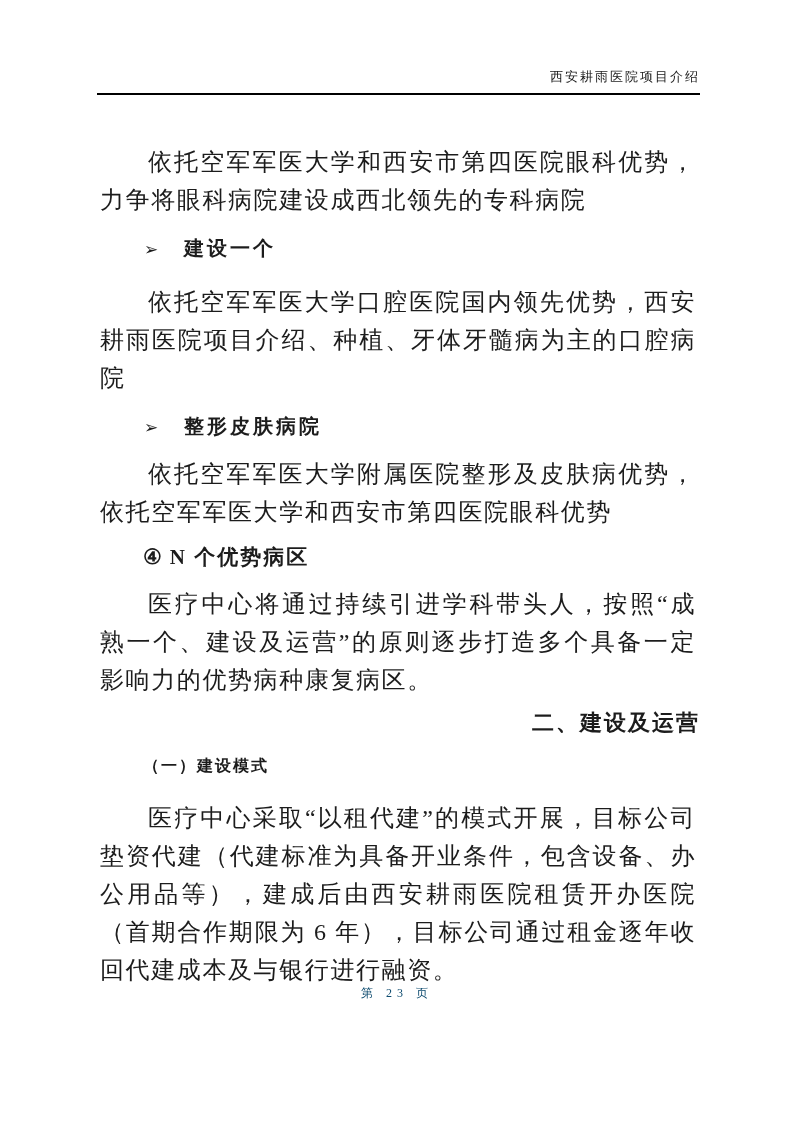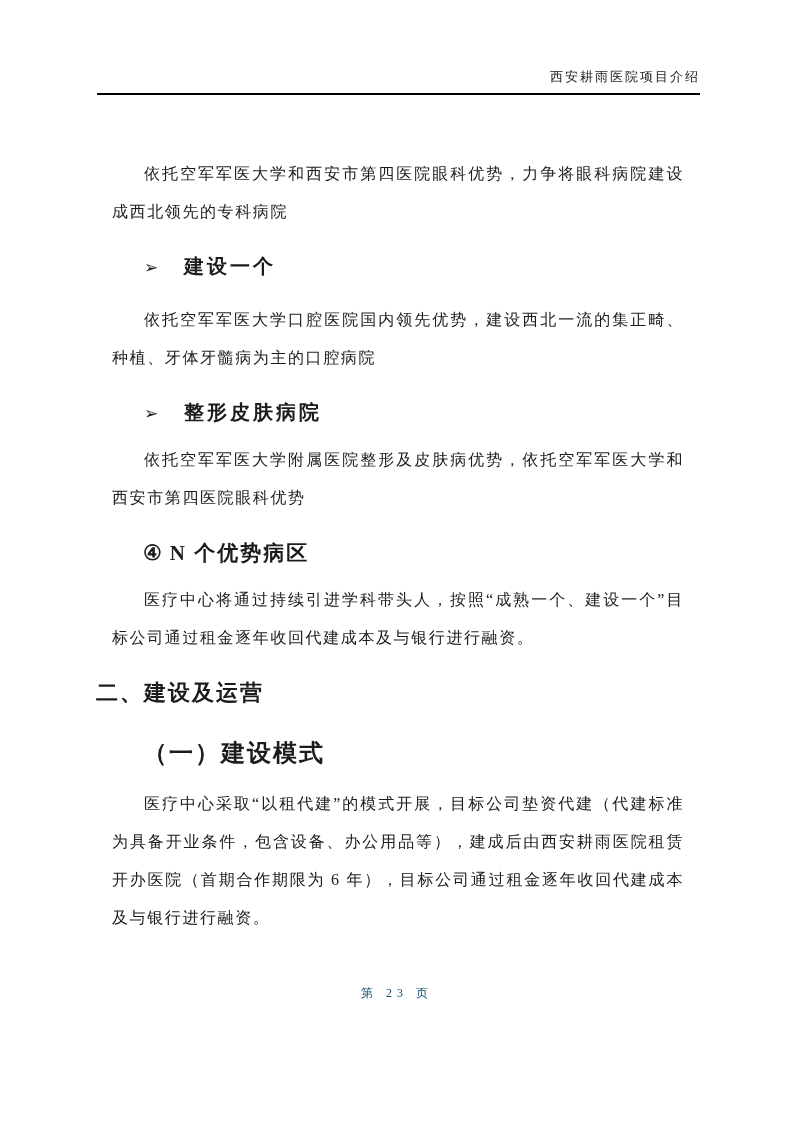--- a/index.html
+++ b/index.html
@@ -33,22 +33,22 @@
     color: #1c1c1c;
   }
   
   .content {
     position: absolute;
     top: 139px;
     left: 96px;
     right: 94px;
   }
   p.body {
-    margin: 16px;
-    font-size: 16px;
+    margin: 4px;
+    font-size: 24px;
     line-height: 38px;
     letter-spacing: 1.6px;
     text-align: justify;
     text-indent: 2em;
     color: #1c1c1c;
   }
   .bullet-heading {
     margin-top: 10px;
     padding-left: 48px;
     font-size: 20px;
@@ -77,28 +77,30 @@
   .num-heading .circled-num {
     margin-right: 6px;
     font-weight: bold;
   }
   .h1-heading {
     font-size: 22px;
     line-height: 40px;
     font-weight: 700;
     letter-spacing: 2px;
     font-family: "Liberation Sans", "DejaVu Sans", sans-serif;
+    text-align: right;
   }
   .h2-heading {
-    margin-top: 20px;
+    margin-top: 4px;
     padding-left: 47px;
-    font-size: 24px;
+    font-size: 16px;
     line-height: 40px;
     font-weight: bold;
     letter-spacing: 2px;
+    font-family: Liberation Mono, monospace;
   }
   .p-build { margin-top: 12px !important; }
   
   .footer {
     position: absolute;
     left: 0;
     right: 0;
     top: 985px;
     text-align: center;
     font-size: 12px;
@@ -117,33 +119,33 @@
   </div>
 
   <div class="content">
 
     <p class="body">依托空军军医大学和西安市第四医院眼科优势，力争将眼科病院建设成西北领先的专科病院</p>
 
     <div class="bullet-heading">
       <span class="bullet">➢</span><span class="bullet-label">建设一个</span>
     </div>
 
-    <p class="body p-after-bullet">依托空军军医大学口腔医院国内领先优势，建设西北一流的集正畸、种植、牙体牙髓病为主的口腔病院</p>
+    <p class="body p-after-bullet">依托空军军医大学口腔医院国内领先优势，西安耕雨医院项目介绍、种植、牙体牙髓病为主的口腔病院</p>
 
     <div class="bullet-heading">
       <span class="bullet">➢</span><span class="bullet-label">整形皮肤病院</span>
     </div>
 
     <p class="body p-mid">依托空军军医大学附属医院整形及皮肤病优势，依托空军军医大学和西安市第四医院眼科优势</p>
 
     <div class="num-heading">
       <span class="circled-num">④</span><span>N 个优势病区</span>
     </div>
 
-    <p class="body p-mid">医疗中心将通过持续引进学科带头人，按照“成熟一个、建设一个”目标公司通过租金逐年收回代建成本及与银行进行融资。</p>
+    <p class="body p-mid">医疗中心将通过持续引进学科带头人，按照“成熟一个、建设及运营”的原则逐步打造多个具备一定影响力的优势病种康复病区。</p>
 
     <div class="h1-heading">二、建设及运营</div>
 
     <div class="h2-heading">（一）建设模式</div>
 
     <p class="body p-build">医疗中心采取“以租代建”的模式开展，目标公司垫资代建（代建标准为具备开业条件，包含设备、办公用品等），建成后由西安耕雨医院租赁开办医院（首期合作期限为 6 年），目标公司通过租金逐年收回代建成本及与银行进行融资。</p>
 
   </div>
 
   <div class="footer">

